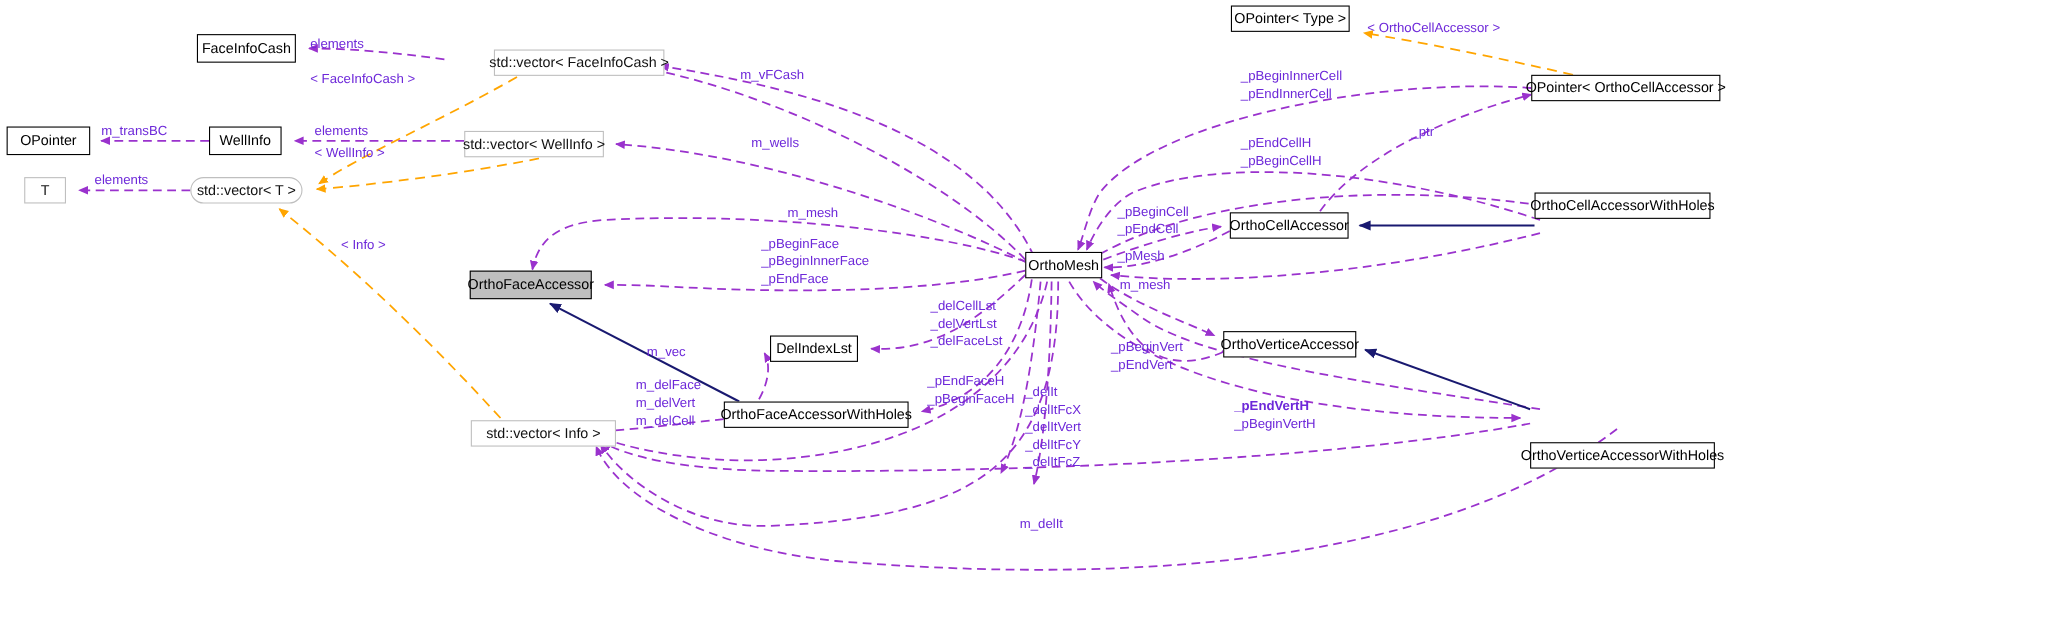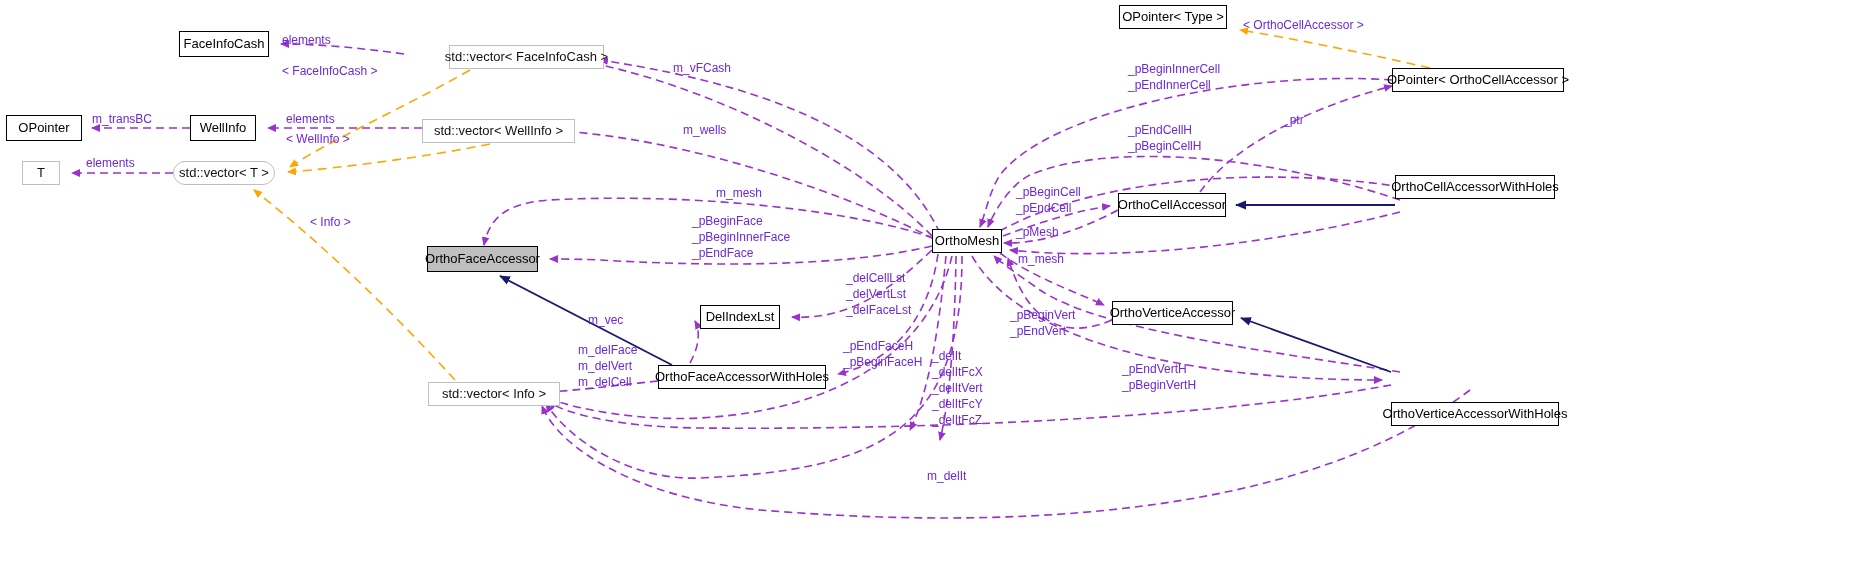--- a/index.html
+++ b/index.html
@@ -113,21 +113,21 @@
   </div>
 
   <div class="node solid" style="left:6px;top:115px;width:76px;height:26px;">
     <span>OPointer</span>
   </div>
 
   <div class="node solid" style="left:190px;top:115px;width:66px;height:26px;">
     <span>WellInfo</span>
   </div>
 
-  <div class="node faint" style="left:422px;top:119px;width:153px;height:24px;">
+  <div class="node faint" style="left:422px;top:119px;width:127px;height:24px;">
     <span>std::vector&lt; WellInfo &gt;</span>
   </div>
 
   <div class="node faint" style="left:22px;top:161px;width:38px;height:24px;">
     <span>T</span>
   </div>
 
   <div class="node faint" style="left:173px;top:161px;width:102px;height:24px;border-radius:12px;">
     <span>std::vector&lt; T &gt;</span>
   </div>
@@ -209,16 +209,16 @@
   <div class="elabel" style="left:1128px;top:123px;width:120px;">_pEndCellH</div>
   <div class="elabel" style="left:1128px;top:139px;width:120px;">_pBeginCellH</div>
   <div class="elabel" style="left:1283px;top:113px;width:56px;">_ptr</div>
   <div class="elabel" style="left:1243px;top:18px;width:140px;">&lt; OrthoCellAccessor &gt;</div>
   <div class="elabel" style="left:1016px;top:185px;width:92px;">_pBeginCell</div>
   <div class="elabel" style="left:1016px;top:201px;width:92px;">_pEndCell</div>
   <div class="elabel" style="left:1016px;top:225px;width:92px;">_pMesh</div>
   <div class="elabel" style="left:1018px;top:252px;width:90px;">m_mesh</div>
   <div class="elabel" style="left:1010px;top:308px;width:98px;">_pBeginVert</div>
   <div class="elabel" style="left:1010px;top:324px;width:98px;">_pEndVert</div>
-  <div class="elabel" style="left:1122px;top:362px;width:100px;">_pEndVertH</div>
+  <div class="elabel" style="left:1122px;top:362px;width:100px;font-weight:bold;">_pEndVertH</div>
   <div class="elabel" style="left:1122px;top:378px;width:100px;">_pBeginVertH</div>
 
 </div>
 
 </body></html>

